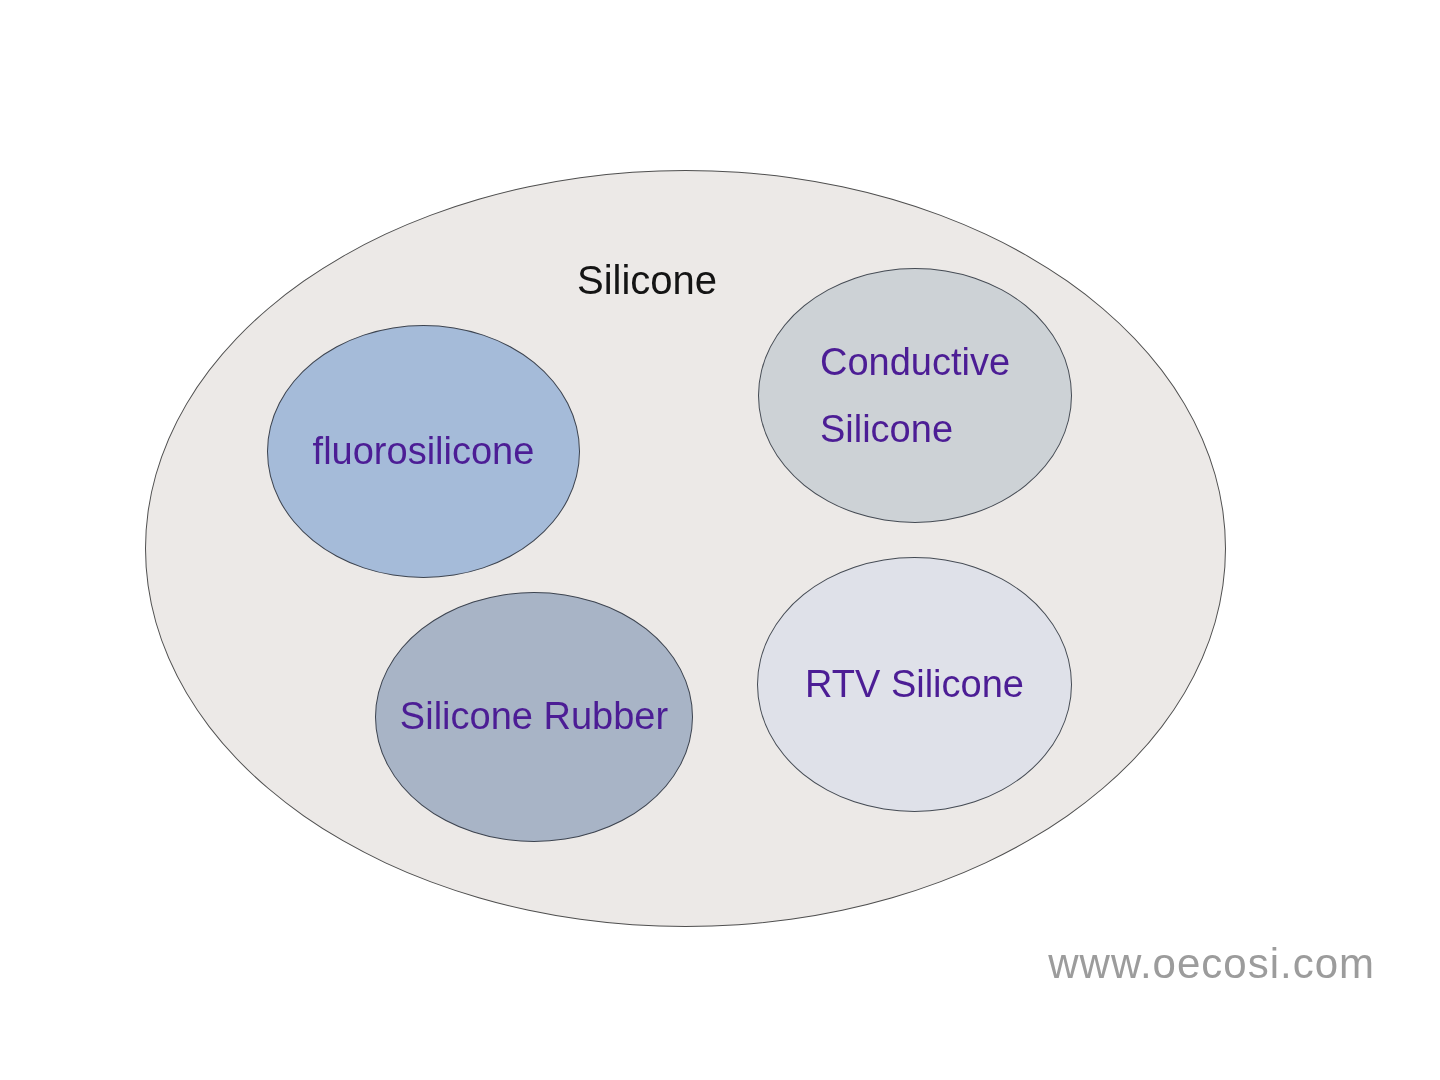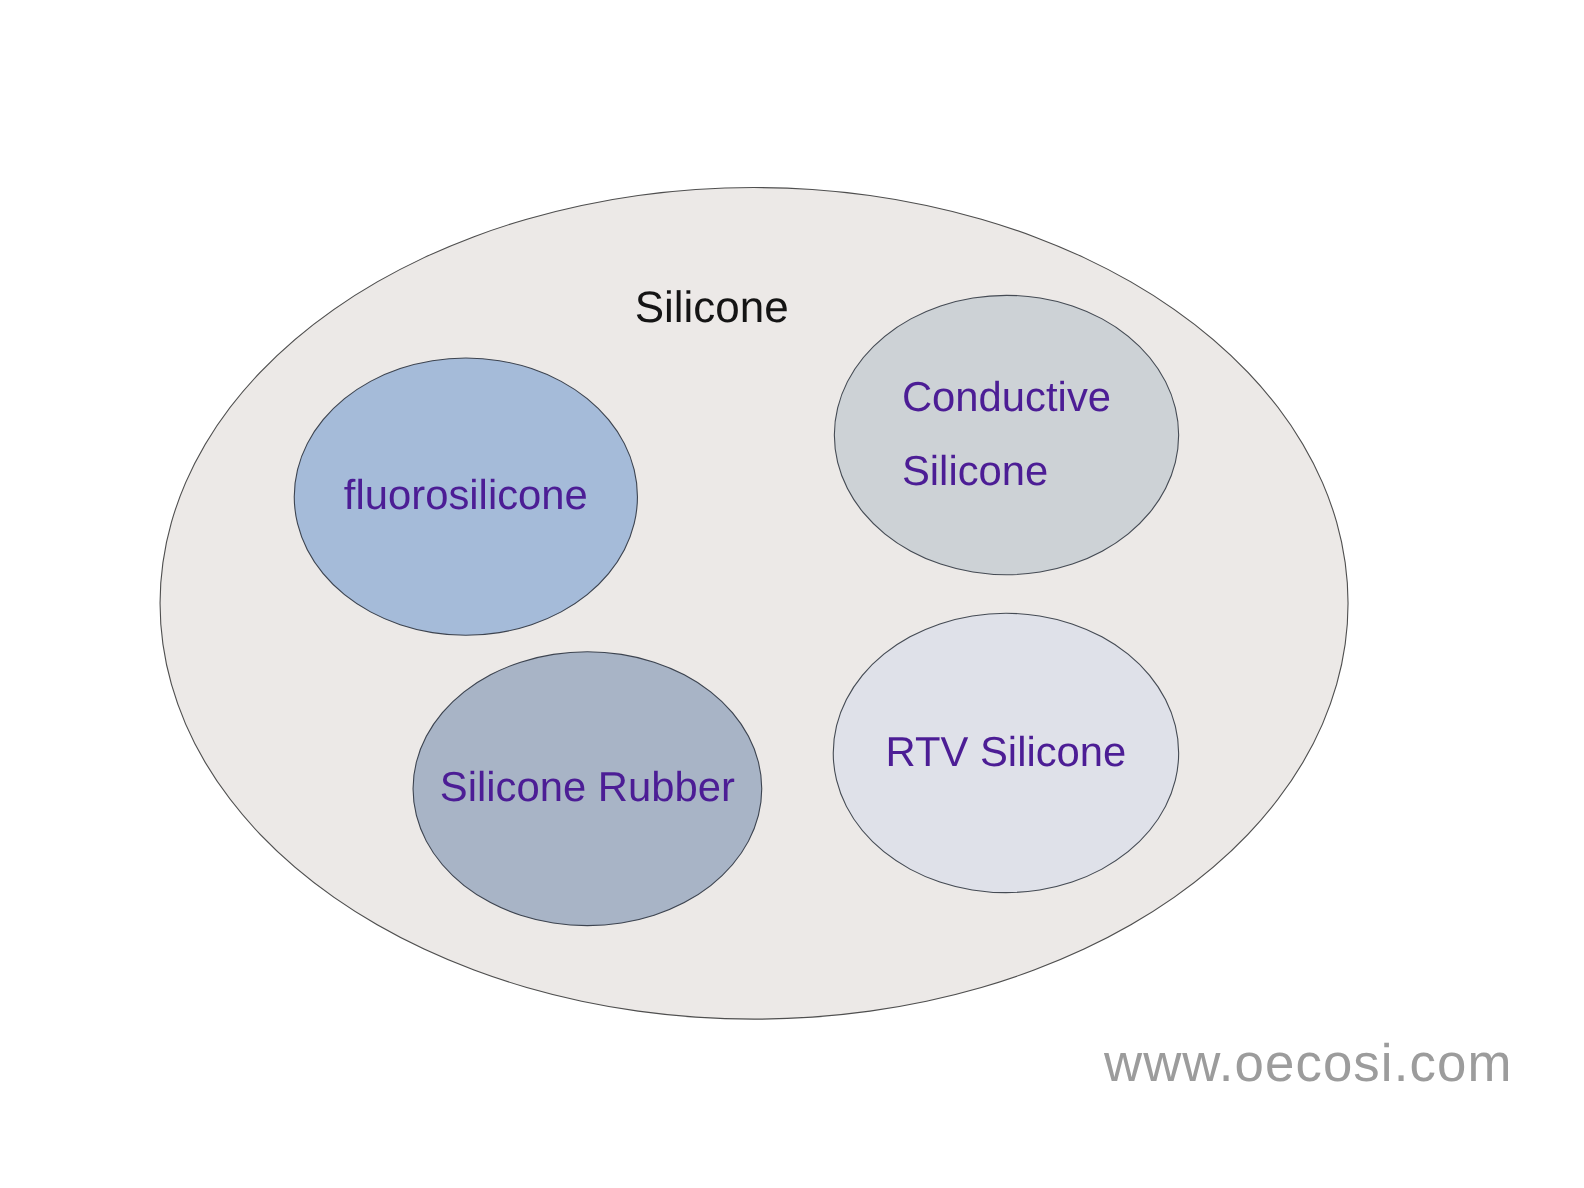--- a/index.html
+++ b/index.html
@@ -78,21 +78,21 @@
     left: 757px;
     top: 557px;
     width: 315px;
     height: 255px;
     border-color: #454b54;
   }
   .watermark {
     position: absolute;
     right: 65px;
     top: 940px;
-    font-size: 48px;
+    font-size: 42px;
     color: #9c9c9c;
     letter-spacing: 1px;
     white-space: nowrap;
   }
 </style>
 </head>
 <body>
 
 <div class="canvas">
 

